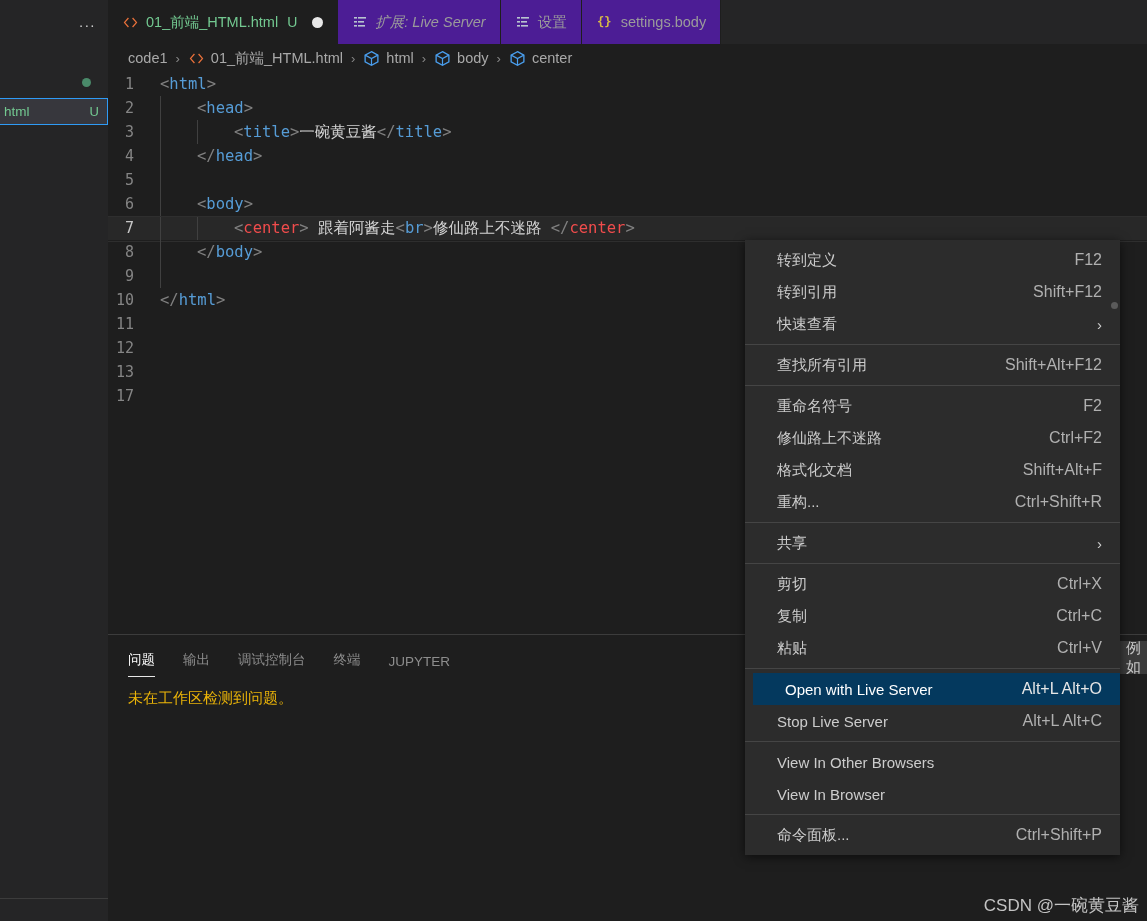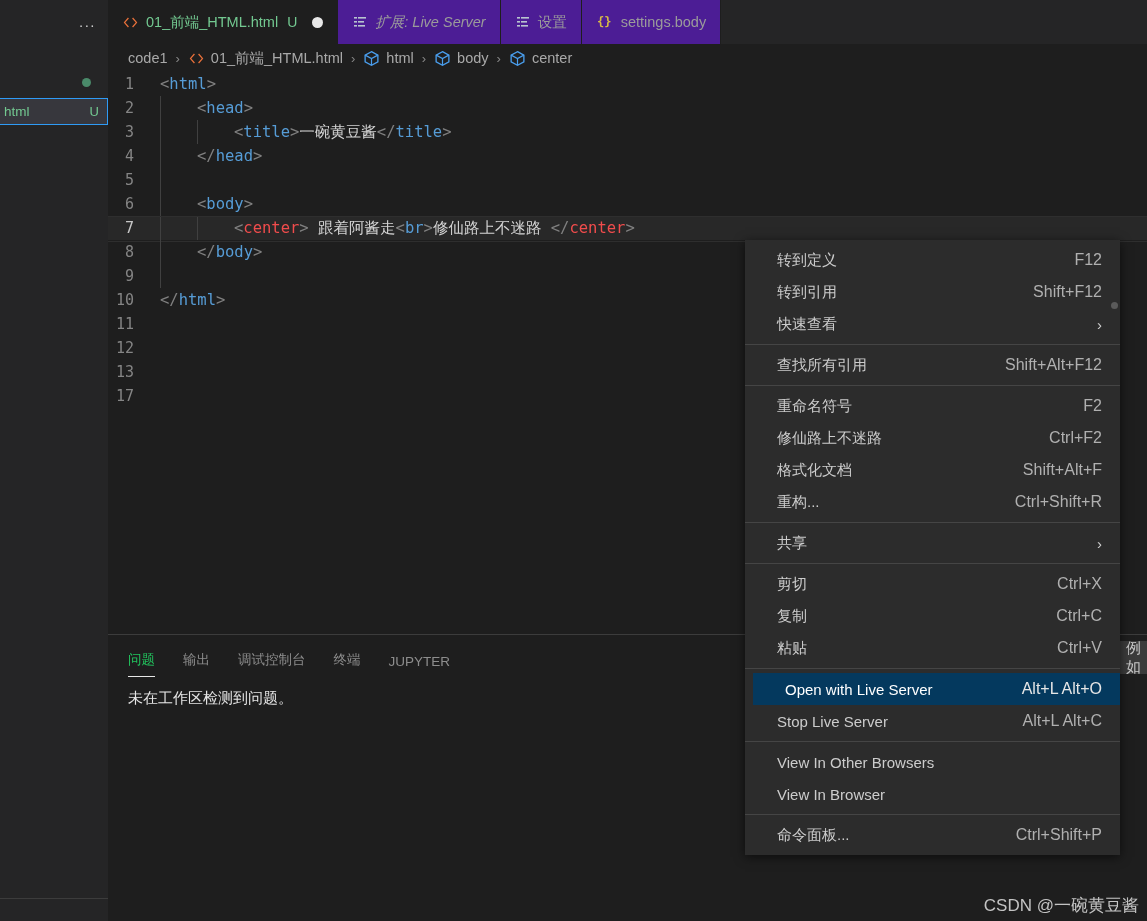--- a/index.html
+++ b/index.html
@@ -120,28 +120,28 @@
   }
   .panel-tabs {
     display: flex; align-items: flex-end; gap: 0;
     padding: 14px 0 0 20px; height: 42px;
   }
   .panel-tab {
     position: relative; padding: 0 14px 8px 14px;
     font-size: 13.5px; color: #8d8d8d; cursor: pointer; white-space: nowrap;
   }
   .panel-tab:first-child { padding-left: 0; }
-  .panel-tab.active { color: #22c55e; }
+  .panel-tab.active { color: #ffffff; }
   .panel-tab.active::after {
     content: ""; position: absolute; left: 0; right: 14px; bottom: 0;
     height: 1px; background: #e7e7e7;
   }
   .panel-tab:first-child.active::after { left: 0; right: 14px; }
   .panel-msg {
-    padding: 12px 0 0 20px; font-size: 15px; color: #e5e5e5;
+    padding: 12px 0 0 20px; font-size: 15px; color: #eab308;
   }
 
   
   .ctx-menu {
     position: absolute; left: 745px; top: 240px; width: 375px;
     background: #2c2c2c;
     box-shadow: 0 2px 10px rgba(0,0,0,0.6);
     padding: 4px 0 4px 0;
     z-index: 50;
   }

